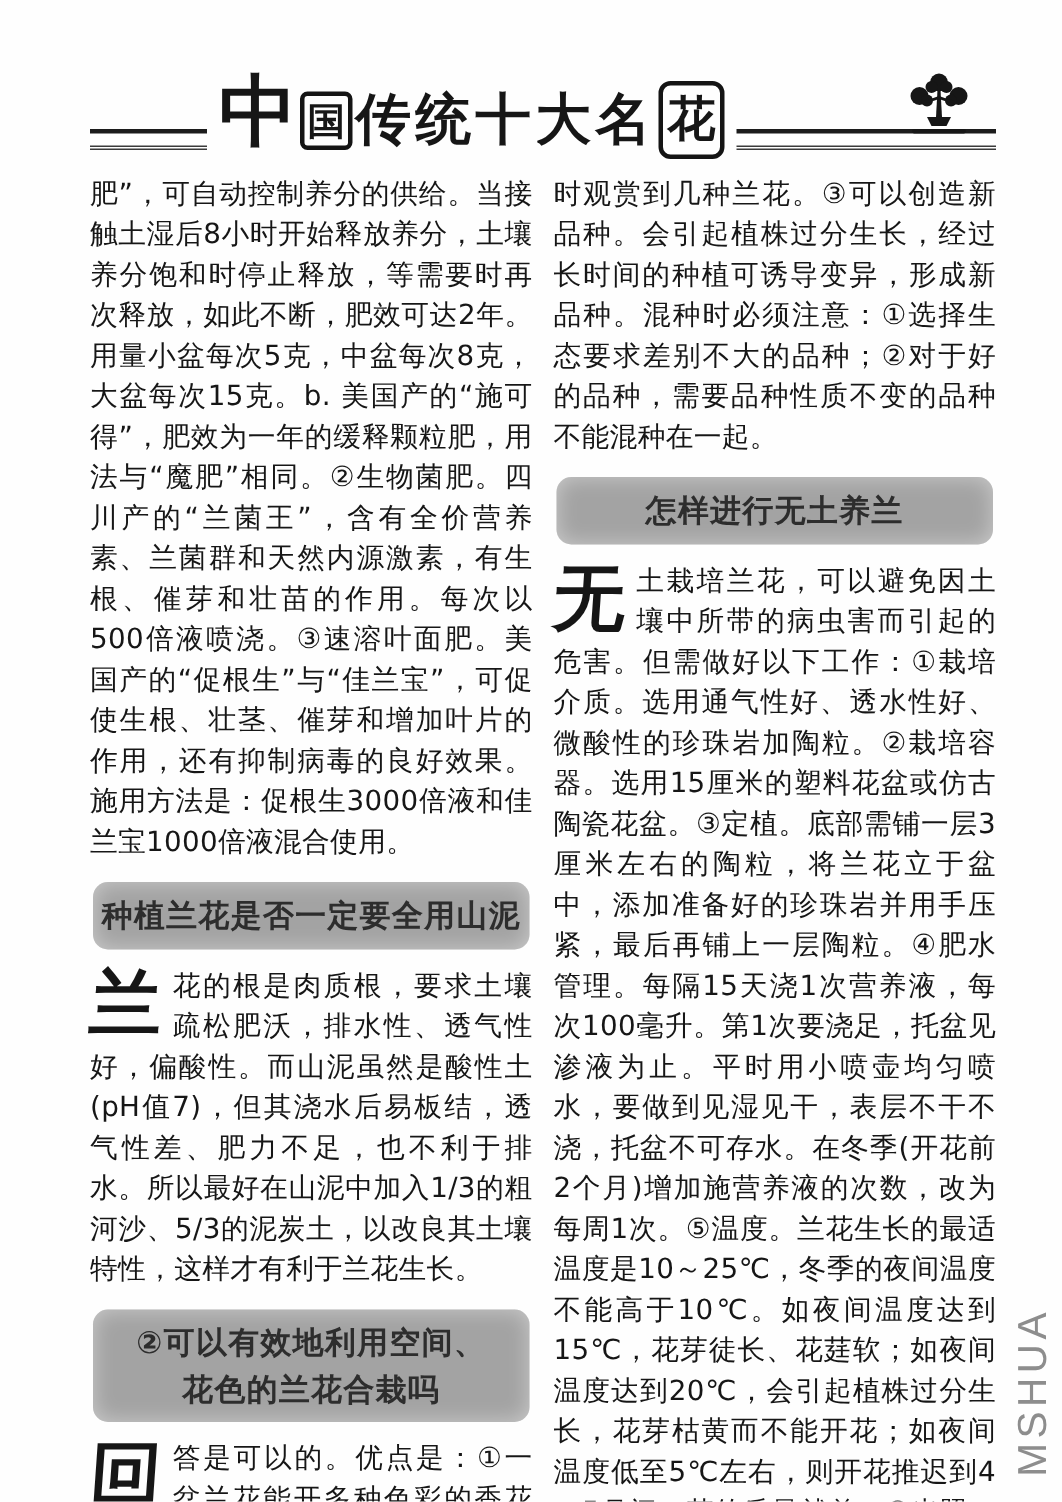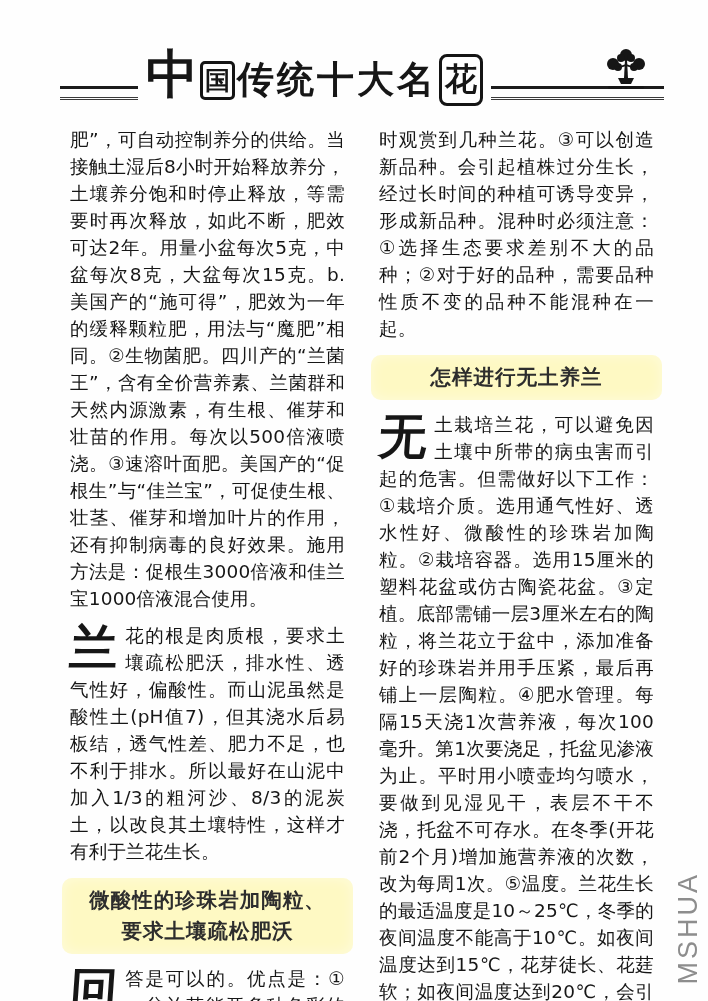--- a/index.html
+++ b/index.html
@@ -19,25 +19,25 @@
   .masthead-title{display:flex;align-items:baseline;white-space:nowrap;padding:0 8px;}
   .t-zhong{font-size:52px;font-weight:900;line-height:1;letter-spacing:0;}
   .t-guo{font-size:25px;font-weight:900;border:3px solid #141414;border-radius:5px;padding:0 2px;margin:0 2px;position:relative;top:-3px;}
   .t-mid{font-size:37px;font-weight:700;letter-spacing:3px;}
   .t-hua{font-size:32px;font-weight:900;border:3px solid #141414;border-radius:8px;padding:1px 3px;margin-left:2px;position:relative;top:-2px;}
   .tree{position:absolute;right:16px;bottom:6px;}
 
   
   .columns{display:flex;gap:14px;margin-top:8px;}
   .col{flex:1;min-width:0;}
-  .body-text{font-size:18.5px;line-height:27px;text-align:justify;margin:10px;letter-spacing:0.2px;}
+  .body-text{font-size:18.5px;line-height:27px;text-align:justify;margin:0;letter-spacing:0.2px;}
   .dropcap{float:left;font-size:48px;line-height:44px;font-weight:900;padding:3px 7px 0 0;transform:skewX(-4deg);}
 
   .section-header{
-    background:#fef9c3;color:#2d2d2d;font-weight:bold;font-size:20.5px;
+    background:#a3a3a3;color:#2d2d2d;font-weight:bold;font-size:20.5px;
     text-align:center;border-radius:10px;padding:7px 4px;margin:13px 2px 11px 2px;
     line-height:1.5;letter-spacing:1px;
     box-shadow:inset 0 0 14px rgba(255,255,255,.45);
   }
 
   
   .watermark{
     position:absolute;right:4px;bottom:16px;
     writing-mode:vertical-rl;transform:rotate(180deg);
     font-size:27px;color:#8d8d8d;letter-spacing:3px;
@@ -77,28 +77,31 @@
           </g>
         </svg>
       </span>
     </div>
 
     <div class="columns">
 
       <div class="col">
         <p class="body-text">肥”，可自动控制养分的供给。当接触土湿后8小时开始释放养分，土壤养分饱和时停止释放，等需要时再次释放，如此不断，肥效可达2年。用量小盆每次5克，中盆每次8克，大盆每次15克。b. 美国产的“施可得”，肥效为一年的缓释颗粒肥，用法与“魔肥”相同。②生物菌肥。四川产的“兰菌王”，含有全价营养素、兰菌群和天然内源激素，有生根、催芽和壮苗的作用。每次以500倍液喷浇。③速溶叶面肥。美国产的“促根生”与“佳兰宝”，可促使生根、壮茎、催芽和增加叶片的作用，还有抑制病毒的良好效果。施用方法是：促根生3000倍液和佳兰宝1000倍液混合使用。</p>
 
+        <div class="section-header">
+          <span>种植兰花是否一定要全用山泥</span>
+        </div>
 
         <p class="body-text">
-          <span class="dropcap">兰</span><span>花的根是肉质根，要求土壤疏松肥沃，排水性、透气性好，偏酸性。而山泥虽然是酸性土(pH值7)，但其浇水后易板结，透气性差、肥力不足，也不利于排水。所以最好在山泥中加入1/3的粗河沙、8/3的泥炭土，以改良其土壤特性，这样才有利于兰花生长。</span>
+          <span class="dropcap">兰</span><span>花的根是肉质根，要求土壤疏松肥沃，排水性、透气性好，偏酸性。而山泥虽然是酸性土(pH值7)，但其浇水后易板结，透气性差、肥力不足，也不利于排水。所以最好在山泥中加入1/3的粗河沙、5/3的泥炭土，以改良其土壤特性，这样才有利于兰花生长。</span>
         </p>
 
         <div class="section-header">
-          <div>微酸性的珍珠岩加陶粒、</div>
-          <div>要求土壤疏松肥沃</div>
+          <div>②可以有效地利用空间、</div>
+          <div>花色的兰花合栽吗</div>
         </div>
 
         <p class="body-text">
           <span class="dropcap">回</span><span>答是可以的。优点是：①一盆兰花能开多种色彩的香花和多次香花，造就“万紫千红”的艺术效果。②可以有效地利用空间。家庭养兰花，不可能有很多空间陈列品种，如能将多种不同的兰花混种于一盆，可同</span>
         </p>
       </div>
 
       <div class="col">
         <p class="body-text">时观赏到几种兰花。③可以创造新品种。会引起植株过分生长，经过长时间的种植可诱导变异，形成新品种。混种时必须注意：①选择生态要求差别不大的品种；②对于好的品种，需要品种性质不变的品种不能混种在一起。</p>
 

